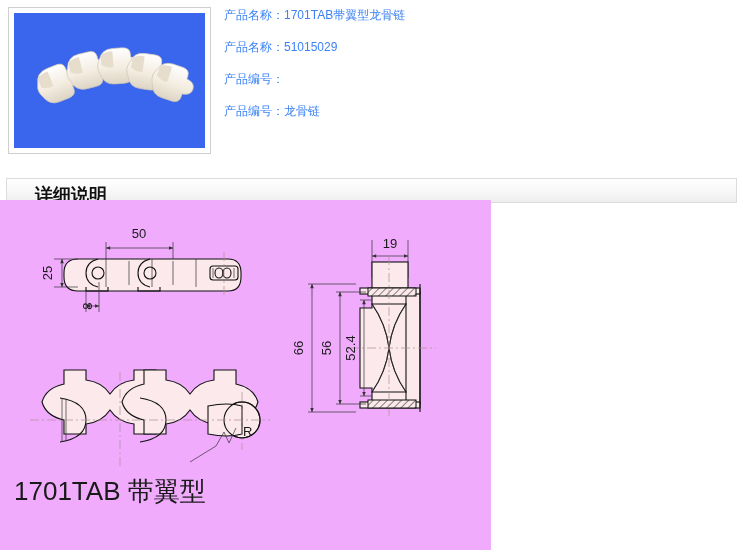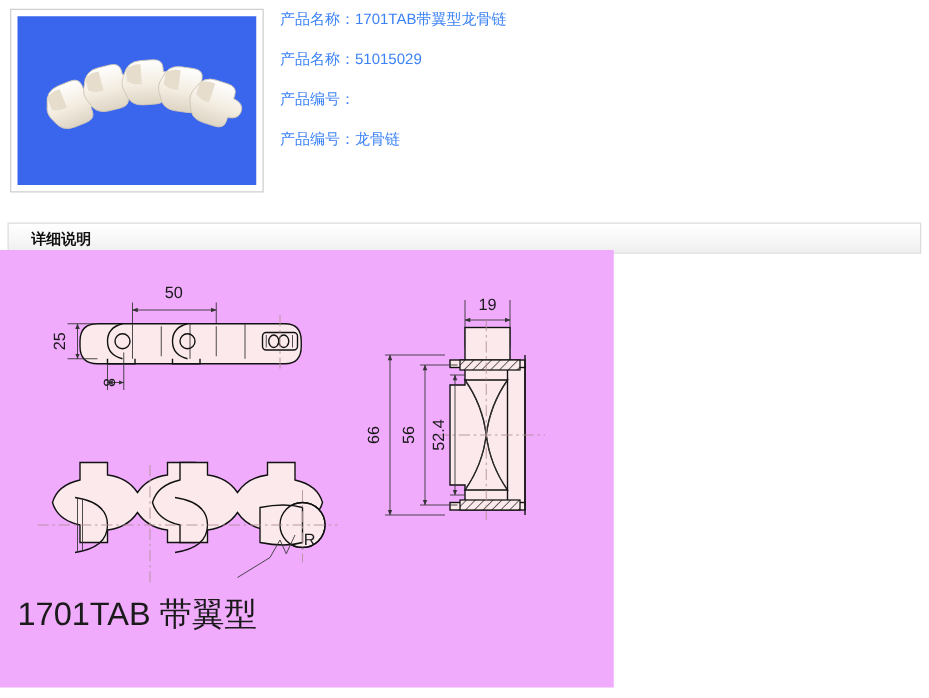--- a/index.html
+++ b/index.html
@@ -63,22 +63,22 @@
   #detail-header {
     position: absolute;
     left: 6px; top: 178px;
     width: 731px; height: 25px;
     box-sizing: border-box;
     border: 1px solid #dcdcdc;
     background: linear-gradient(to bottom, #ffffff 0%, #f7f7f7 55%, #eeeeee 100%);
   }
   #detail-header-title {
     position: absolute;
-    left: 18px; top: 4px;
-    font-size: 12px;
+    left: 28px; top: 4px;
+    font-size: 18px;
     font-weight: bold;
     color: #111111;
     font-family: "DejaVu Sans", "Liberation Sans", sans-serif;
   }
 
   
   #drawing-area {
     position: absolute;
     left: 0px; top: 200px;
     width: 491px;

